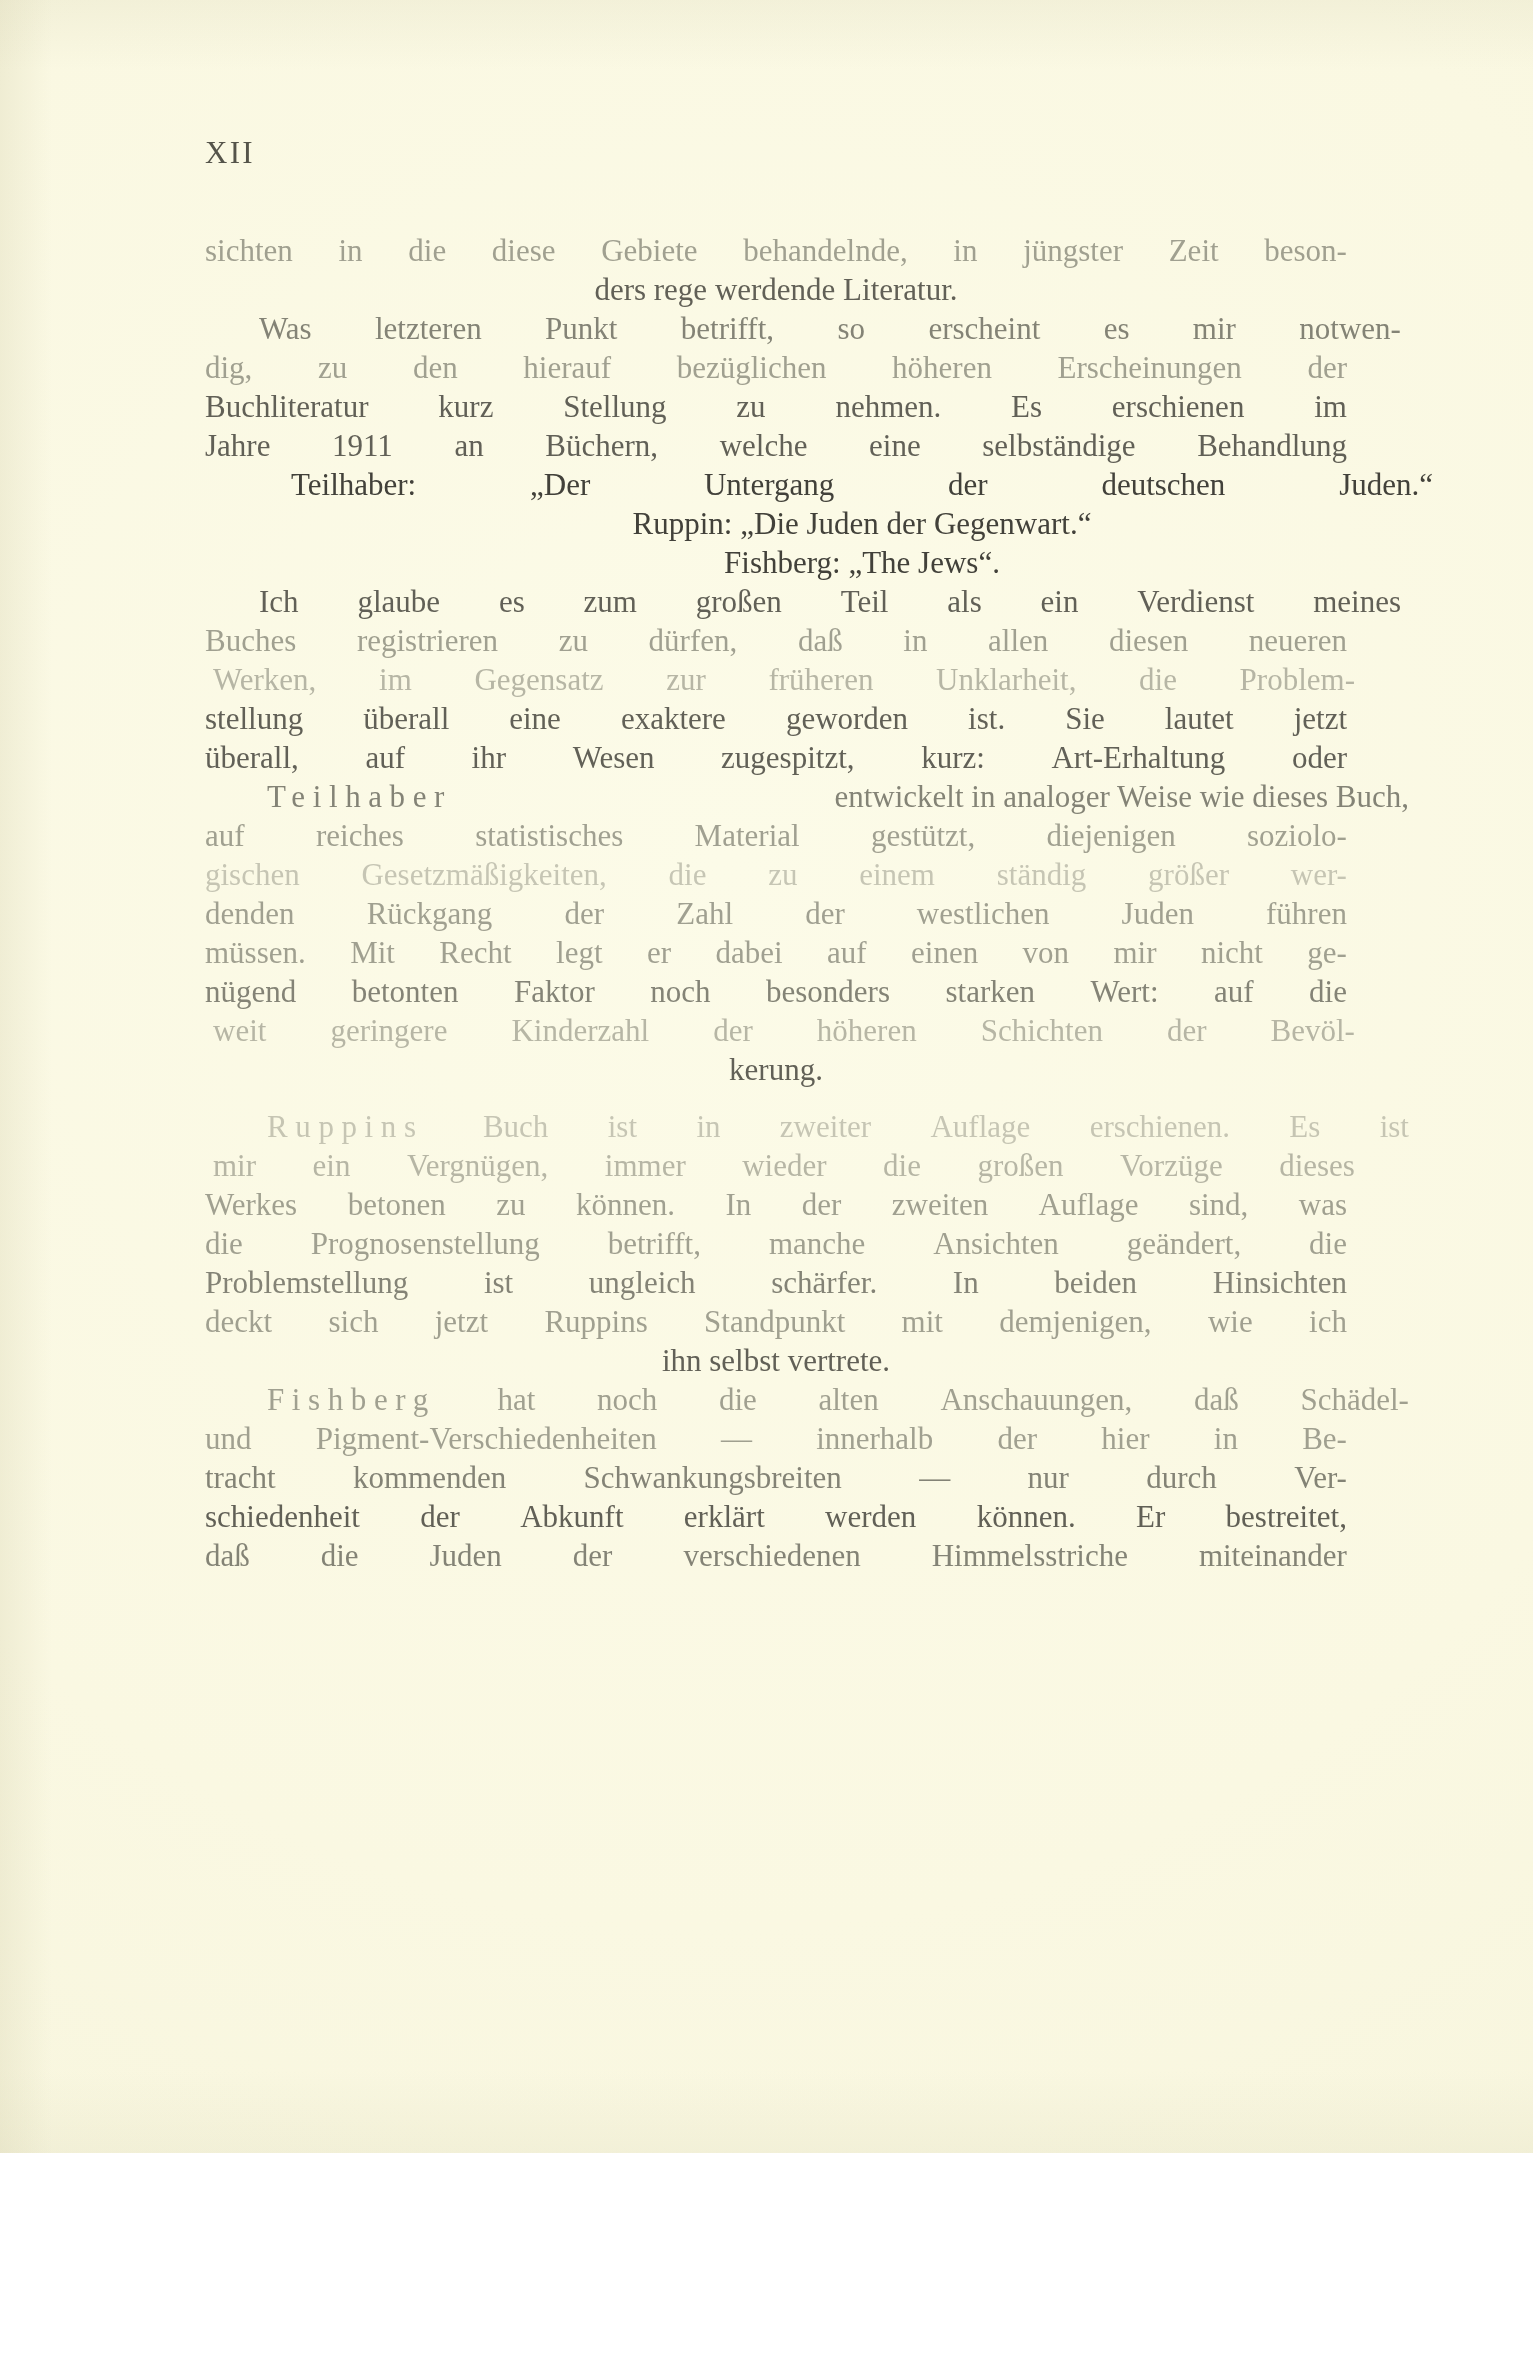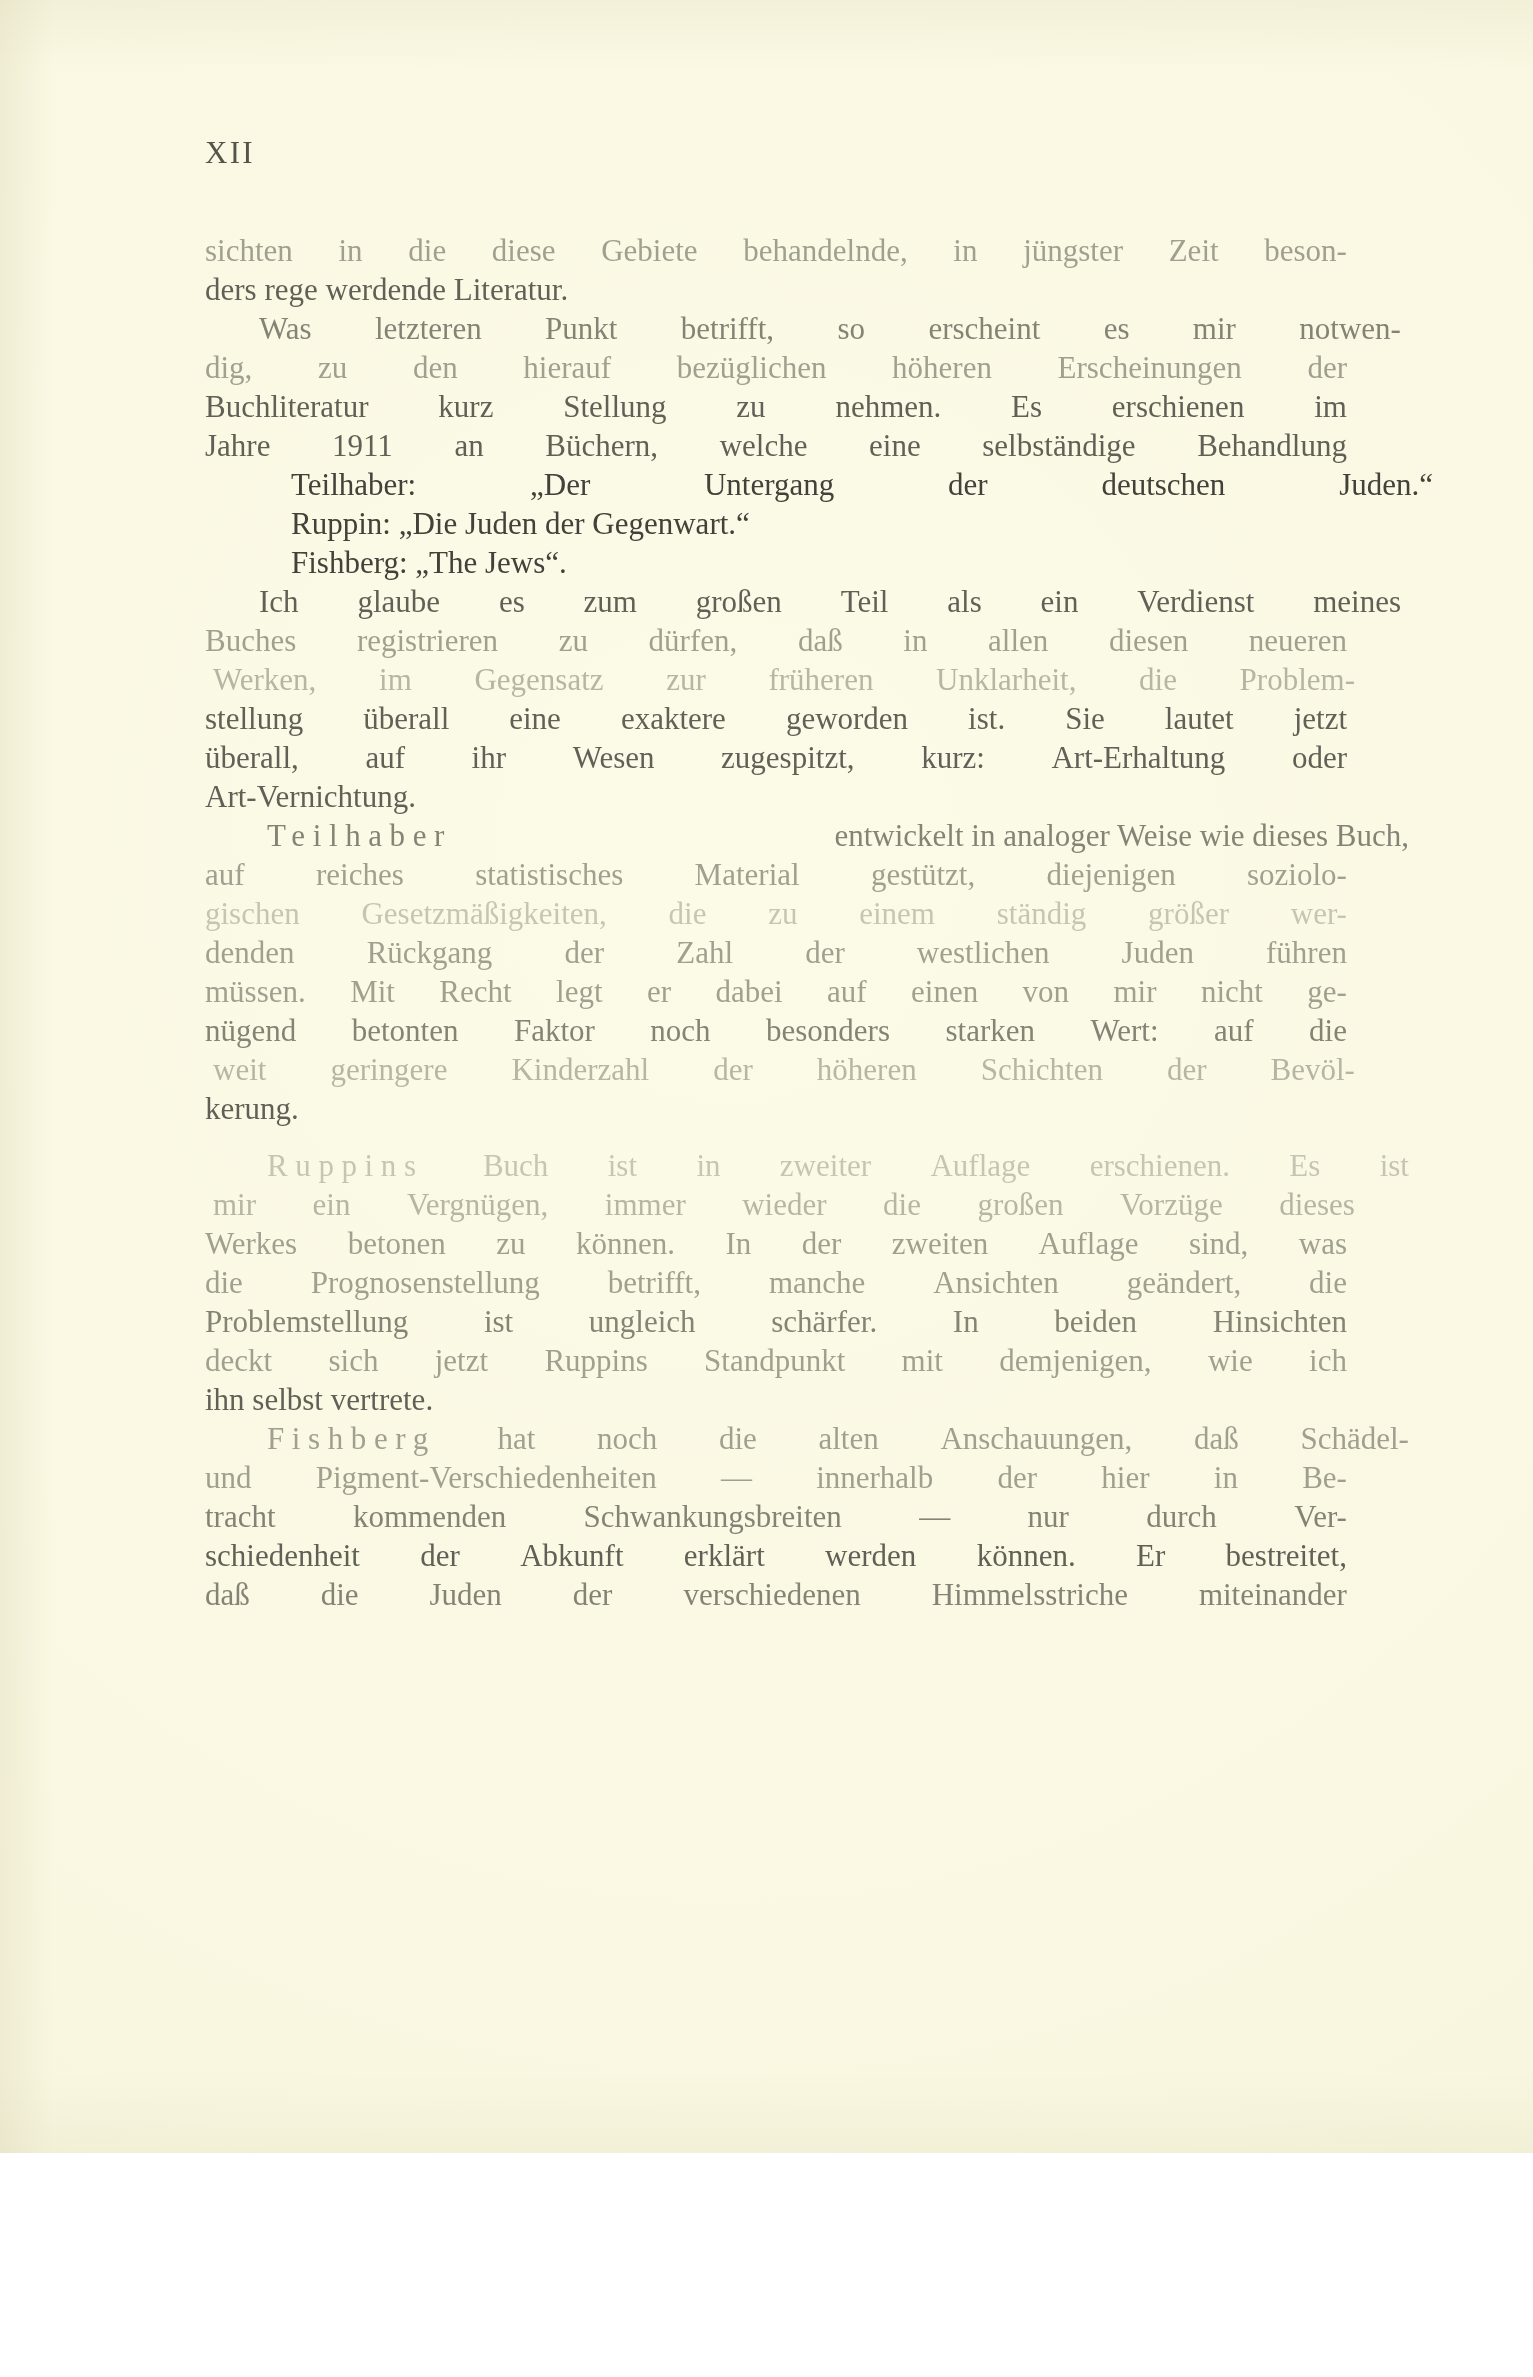--- a/index.html
+++ b/index.html
@@ -69,21 +69,21 @@
     width: 100%;
     height: 39px;
     align-items: baseline;
     white-space: pre;
     color: #3e3d33;
   }
   .ln.just {
     justify-content: space-between;
   }
   .ln.flush {
-    justify-content: flex-start;
+    justify-content: center;
   }
   .ln .w { display: inline-block; }
 
   
   .ln.ind { padding-left: 54px; }
   .ln.ind2 { padding-left: 62px; }
   
   .ln.list { padding-left: 86px; }
 
   
@@ -120,21 +120,20 @@
 
     <div class="ln list just ink-1"><span class="w">Teilhaber:</span><span class="w">„Der</span><span class="w">Untergang</span><span class="w">der</span><span class="w">deutschen</span><span class="w">Juden.“</span></div>
     <div class="ln list flush ink-1"><span class="w">Ruppin: „Die Juden der Gegenwart.“</span></div>
     <div class="ln list flush ink-1"><span class="w">Fishberg: „The Jews“.</span></div>
 
     <div class="ln just ind ink-2"><span class="w">Ich</span><span class="w">glaube</span><span class="w">es</span><span class="w">zum</span><span class="w">großen</span><span class="w">Teil</span><span class="w">als</span><span class="w">ein</span><span class="w">Verdienst</span><span class="w">meines</span></div>
     <div class="ln just ink-4"><span class="w">Buches</span><span class="w">registrieren</span><span class="w">zu</span><span class="w">dürfen,</span><span class="w">daß</span><span class="w">in</span><span class="w">allen</span><span class="w">diesen</span><span class="w">neueren</span></div>
     <div class="ln just ink-5"><span class="w">Werken,</span><span class="w">im</span><span class="w">Gegensatz</span><span class="w">zur</span><span class="w">früheren</span><span class="w">Unklarheit,</span><span class="w">die</span><span class="w">Problem-</span></div>
     <div class="ln just ink-2"><span class="w">stellung</span><span class="w">überall</span><span class="w">eine</span><span class="w">exaktere</span><span class="w">geworden</span><span class="w">ist.</span><span class="w">Sie</span><span class="w">lautet</span><span class="w">jetzt</span></div>
     <div class="ln just ink-2"><span class="w">überall,</span><span class="w">auf</span><span class="w">ihr</span><span class="w">Wesen</span><span class="w">zugespitzt,</span><span class="w">kurz:</span><span class="w">Art-Erhaltung</span><span class="w">oder</span></div>
-    <div class="ln flush ink-2"><span class="w">Art-Vernichtung.</span></div>
 
     <div class="ln just ind2 ink-3"><span class="w sp">Teilhaber</span><span class="w">entwickelt in analoger Weise wie dieses Buch,</span></div>
     <div class="ln just ink-4"><span class="w">auf</span><span class="w">reiches</span><span class="w">statistisches</span><span class="w">Material</span><span class="w">gestützt,</span><span class="w">diejenigen</span><span class="w">soziolo-</span></div>
     <div class="ln just ink-6"><span class="w">gischen</span><span class="w">Gesetzmäßigkeiten,</span><span class="w">die</span><span class="w">zu</span><span class="w">einem</span><span class="w">ständig</span><span class="w">größer</span><span class="w">wer-</span></div>
     <div class="ln just ink-4"><span class="w">denden</span><span class="w">Rückgang</span><span class="w">der</span><span class="w">Zahl</span><span class="w">der</span><span class="w">westlichen</span><span class="w">Juden</span><span class="w">führen</span></div>
     <div class="ln just ink-4"><span class="w">müssen.</span><span class="w">Mit</span><span class="w">Recht</span><span class="w">legt</span><span class="w">er</span><span class="w">dabei</span><span class="w">auf</span><span class="w">einen</span><span class="w">von</span><span class="w">mir</span><span class="w">nicht</span><span class="w">ge-</span></div>
     <div class="ln just ink-3"><span class="w">nügend</span><span class="w">betonten</span><span class="w">Faktor</span><span class="w">noch</span><span class="w">besonders</span><span class="w">starken</span><span class="w">Wert:</span><span class="w">auf</span><span class="w">die</span></div>
     <div class="ln just ink-5"><span class="w">weit</span><span class="w">geringere</span><span class="w">Kinderzahl</span><span class="w">der</span><span class="w">höheren</span><span class="w">Schichten</span><span class="w">der</span><span class="w">Bevöl-</span></div>
     <div class="ln flush ink-2"><span class="w">kerung.</span></div>
 

